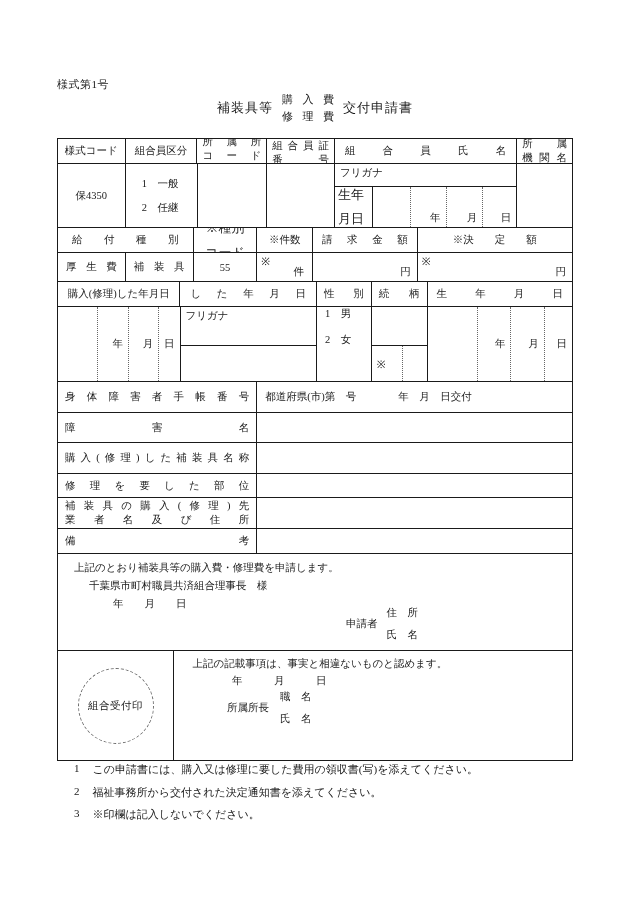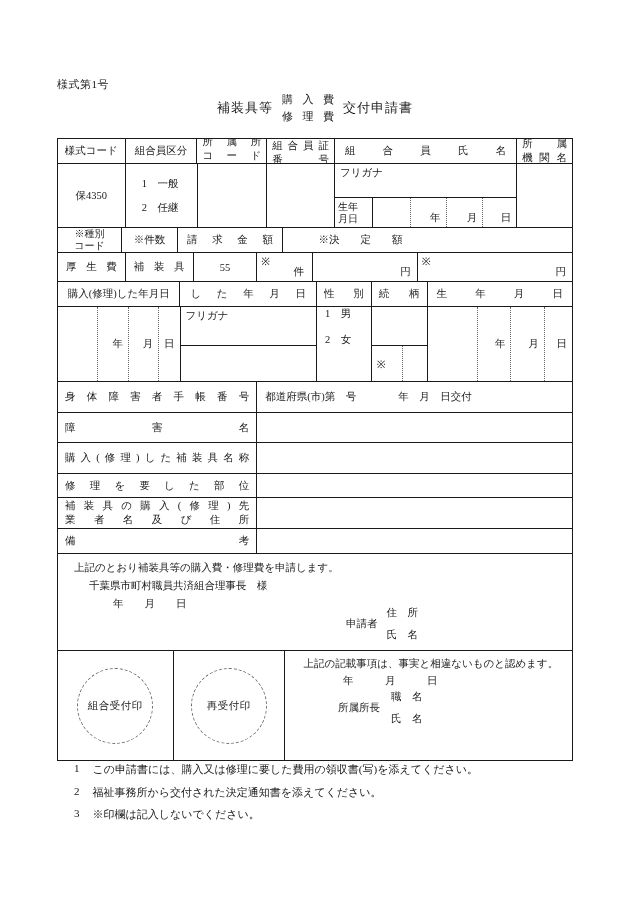--- a/index.html
+++ b/index.html
@@ -16,21 +16,21 @@
   .t-stack .jc { font-size:11px; }
   .jc { display:block; width:100%; text-align:justify; text-align-last:justify; }
   .ftable { position:absolute; left:57px; top:138px; width:516px; border:1px solid #1a1a1a; display:flex; flex-direction:column; background:#fff; }
   .row { display:flex; border-bottom:1px solid #1a1a1a; width:100%; }
   .row:last-child { border-bottom:none; }
   .c { border-right:1px solid #1a1a1a; position:relative; overflow:hidden; }
   .c:last-child { border-right:none; }
   .cc { display:flex; align-items:center; justify-content:center; }
   .ccol { display:flex; flex-direction:column; }
   .hj { display:flex; align-items:center; }
-  .small { font-size:10px; line-height:1.2; }
+  .small { font-size:13px; line-height:1.2;gap:9px; }
   .dates { display:flex; flex:1; }
   .dsub { display:flex; justify-content:flex-end; padding-right:5px; }
   .dsub + .dsub { border-left:1px dotted #666; }
   .d-bot { align-items:flex-end; padding-bottom:2px; }
   .d-mid { align-items:center; }
   .seal { width:76px; height:76px; border:1px dashed #666; border-radius:50%; display:flex; align-items:center; justify-content:center; font-size:10.5px; letter-spacing:0.5px; }
   .notes { position:absolute; left:74px; top:762px; font-size:11px; }
   .note-row { display:flex; gap:13px; margin-bottom:7.5px; }
   .abs { position:absolute; }
 </style>
@@ -104,20 +104,23 @@
             <div class="dsub d-bot" style="flex:0.95">
                 <span>日</span>
               </div>
           </div>
         </div>
       </div>
       <div class="c" style="width:55px"></div>
     </div>
 
     <div class="row" style="height:25px">
+      <div class="c hj" style="width:136px; padding:0 14px">
+          <span class="jc">給付種別</span>
+        </div>
       <div class="c ccol cc small" style="width:64px">
         <span>※種別</span>
         <span>コード</span>
       </div>
       <div class="c cc" style="width:56px">
           <span>※件数</span>
         </div>
       <div class="c hj" style="width:105px; padding:0 9px">
           <span class="jc">請求金額</span>
         </div>
@@ -267,25 +270,20 @@
         </div>
       </div>
     </div>
 
     <div class="row" style="height:109px">
       <div class="c cc" style="width:116px">
         <div class="seal">
             <span>組合受付印</span>
           </div>
       </div>
-      <div class="c cc" style="width:112px">
-        <div class="seal">
-            <span>再受付印</span>
-          </div>
-      </div>
       <div class="c" style="width:288px; padding:5px 8px 0 8px">
         <div style="text-indent:1em; line-height:1.45">上記の記載事項は、事実と相違ないものと認めます。</div>
         <div style="margin:3px 0 0 50px">年　　　月　　　日</div>
         <div style="margin:2px 0 0 45px; display:flex; align-items:center; gap:11px">
           <span>所属所長</span>
           <span class="ccol" style="gap:8px">
             <span>職　名</span>
             <span>氏　名</span>
           </span>
         </div>

